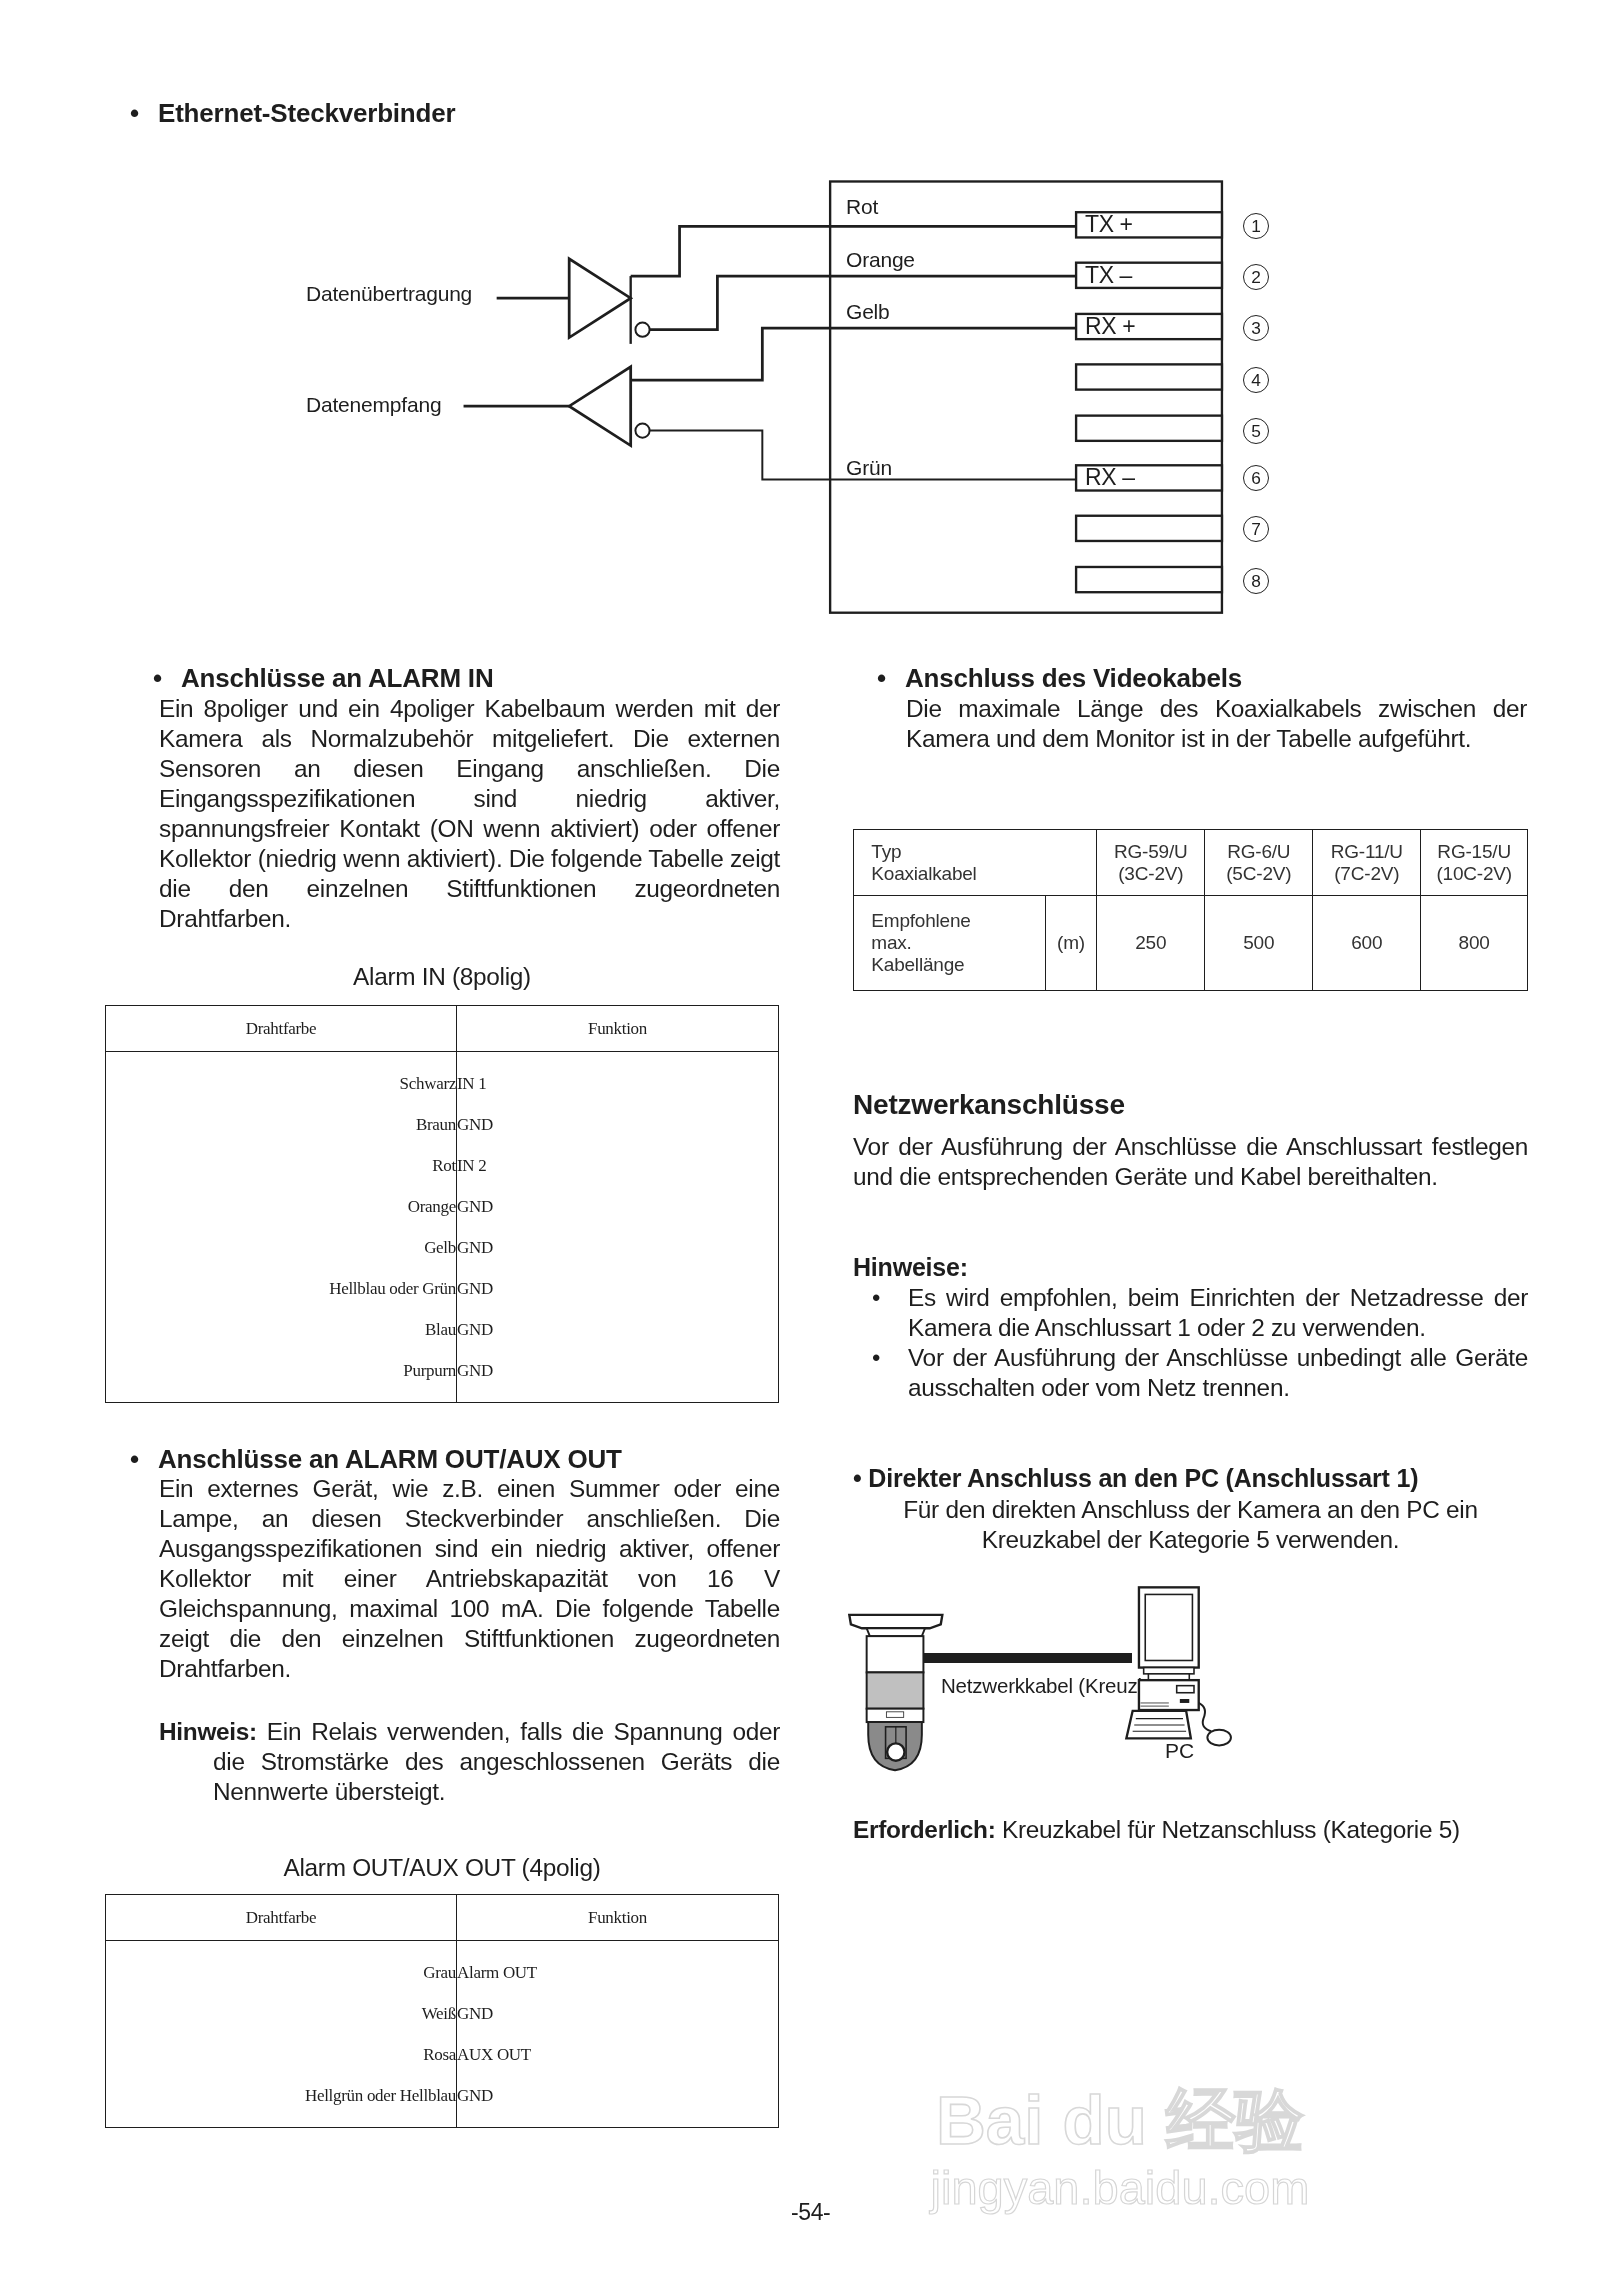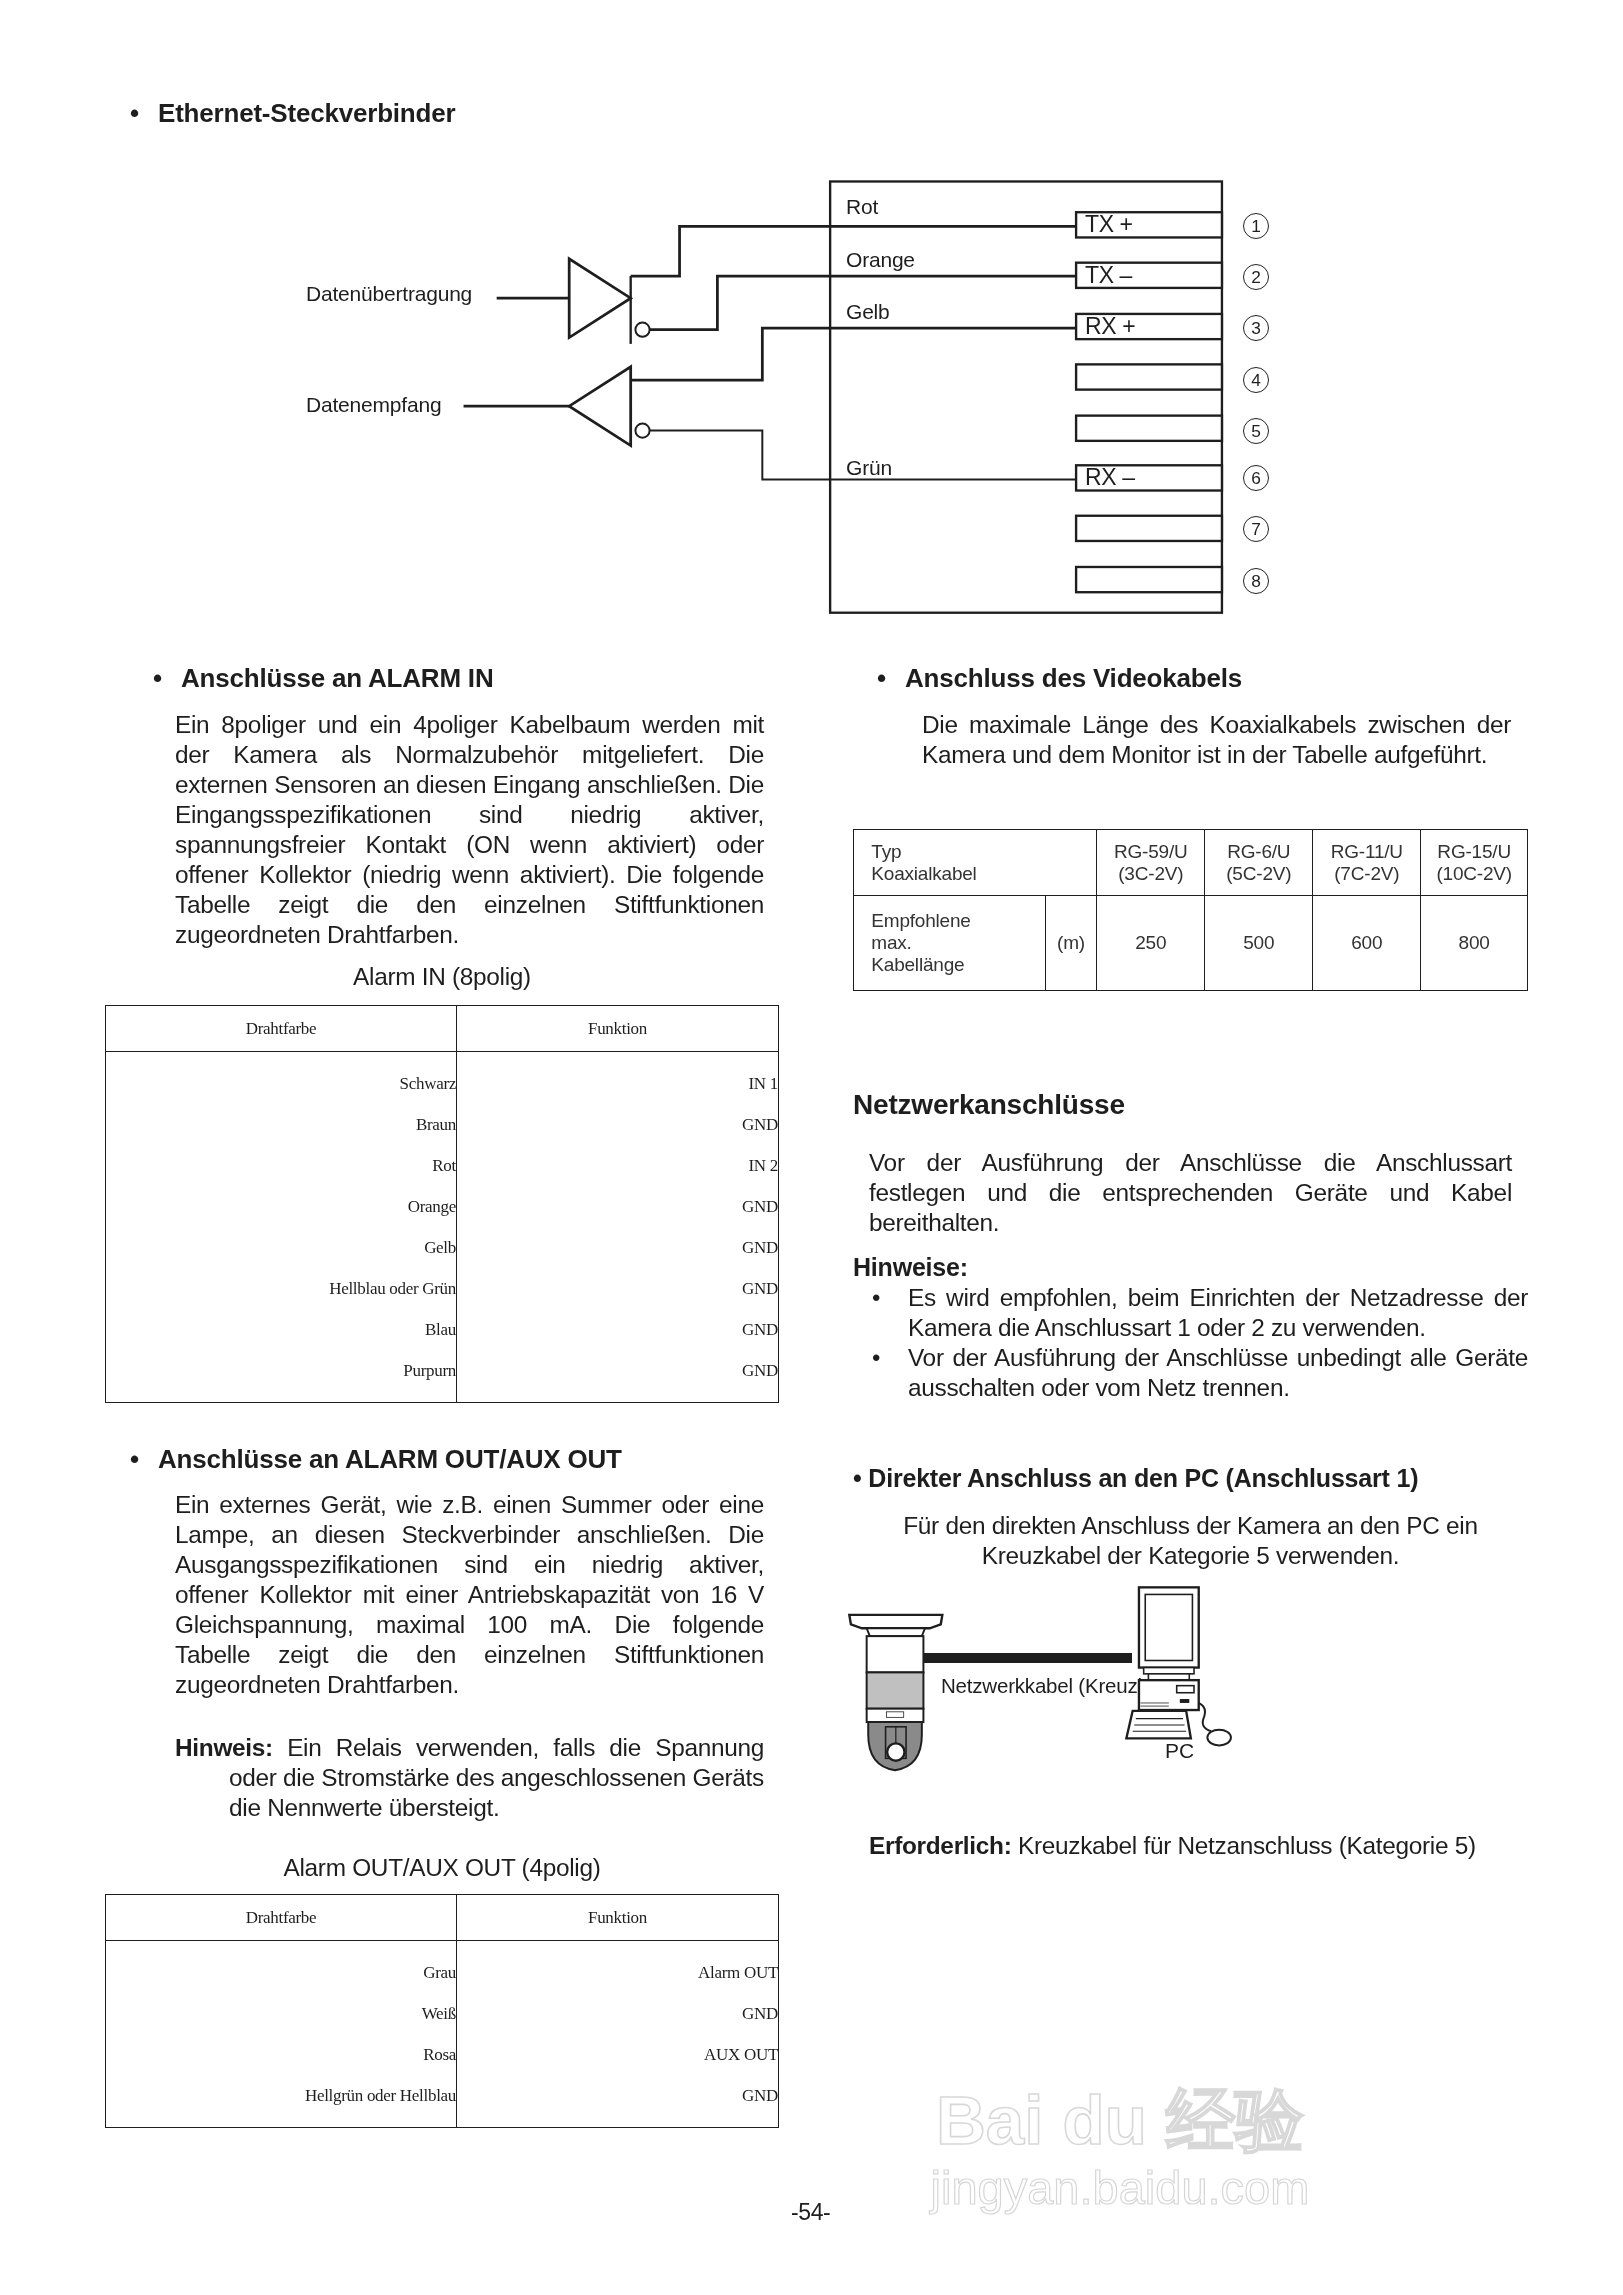--- a/index.html
+++ b/index.html
@@ -1,27 +1,27 @@
 <!DOCTYPE html>
 <html style="font-size:12.6px"><head>
 <meta charset="utf-8">
 <style>
   html, body { margin: 0; padding: 0; background: #ffffff; }
   body { width: 1624px; height: 2295px; position: relative; overflow: hidden;
          font-family: "Liberation Sans", "DejaVu Sans", sans-serif; color: #1e1e1e; }
   .abs { position: absolute; }
   .h-bullet { font-weight: bold; font-size: 26px; letter-spacing: -0.2px; }
   .para { font-size: 24.4px; line-height: 30px; text-align: justify; letter-spacing: -0.3px; }
-  .para p { margin: 16px; }
+  .para p { margin: 0; }
   .caption { font-size: 24.4px; text-align: center; letter-spacing: -0.3px; }
   table.wire { position: absolute; border-collapse: collapse; font-size: 17px; letter-spacing: -0.3px; font-family: Liberation Serif, serif; }
   table.wire th { font-weight: normal; height: 43px; border: 1.6px solid #1e1e1e; text-align: center; }
   table.wire td { border-left: 1.6px solid #1e1e1e; border-right: 1.6px solid #1e1e1e; height: 41px; padding: 0; }
   table.wire td.c1 { padding-left: 17.3px; text-align: right; }
-  table.wire td.c2 { text-align: right; }
+  table.wire td.c2 { text-align: left; }
   table.wire tr.first td { padding-top: 11px; }
   table.wire tr.last td { border-bottom: 1.6px solid #1e1e1e; padding-bottom: 11px; }
   table.coax { position: absolute; border-collapse: collapse; font-size: 19px; line-height: 22px; letter-spacing: -0.2px; color: #333; }
   table.coax td { border: 1.6px solid #1e1e1e; vertical-align: middle; }
   .diag-label { position: absolute; font-size: 21px; letter-spacing: -0.2px; }
   .pin-label { position: absolute; font-size: 23px; letter-spacing: -0.4px; }
   .pin-num { position: absolute; width: 24px; height: 24px; border: 1.3px solid #222; border-radius: 50%;
              font-size: 17.3px; line-height: 24px; text-align: center; }
   .section-title { font-weight: bold; font-size: 28px; letter-spacing: -0.2px; }
   .note-item { position: relative; padding-left: 55px; }

